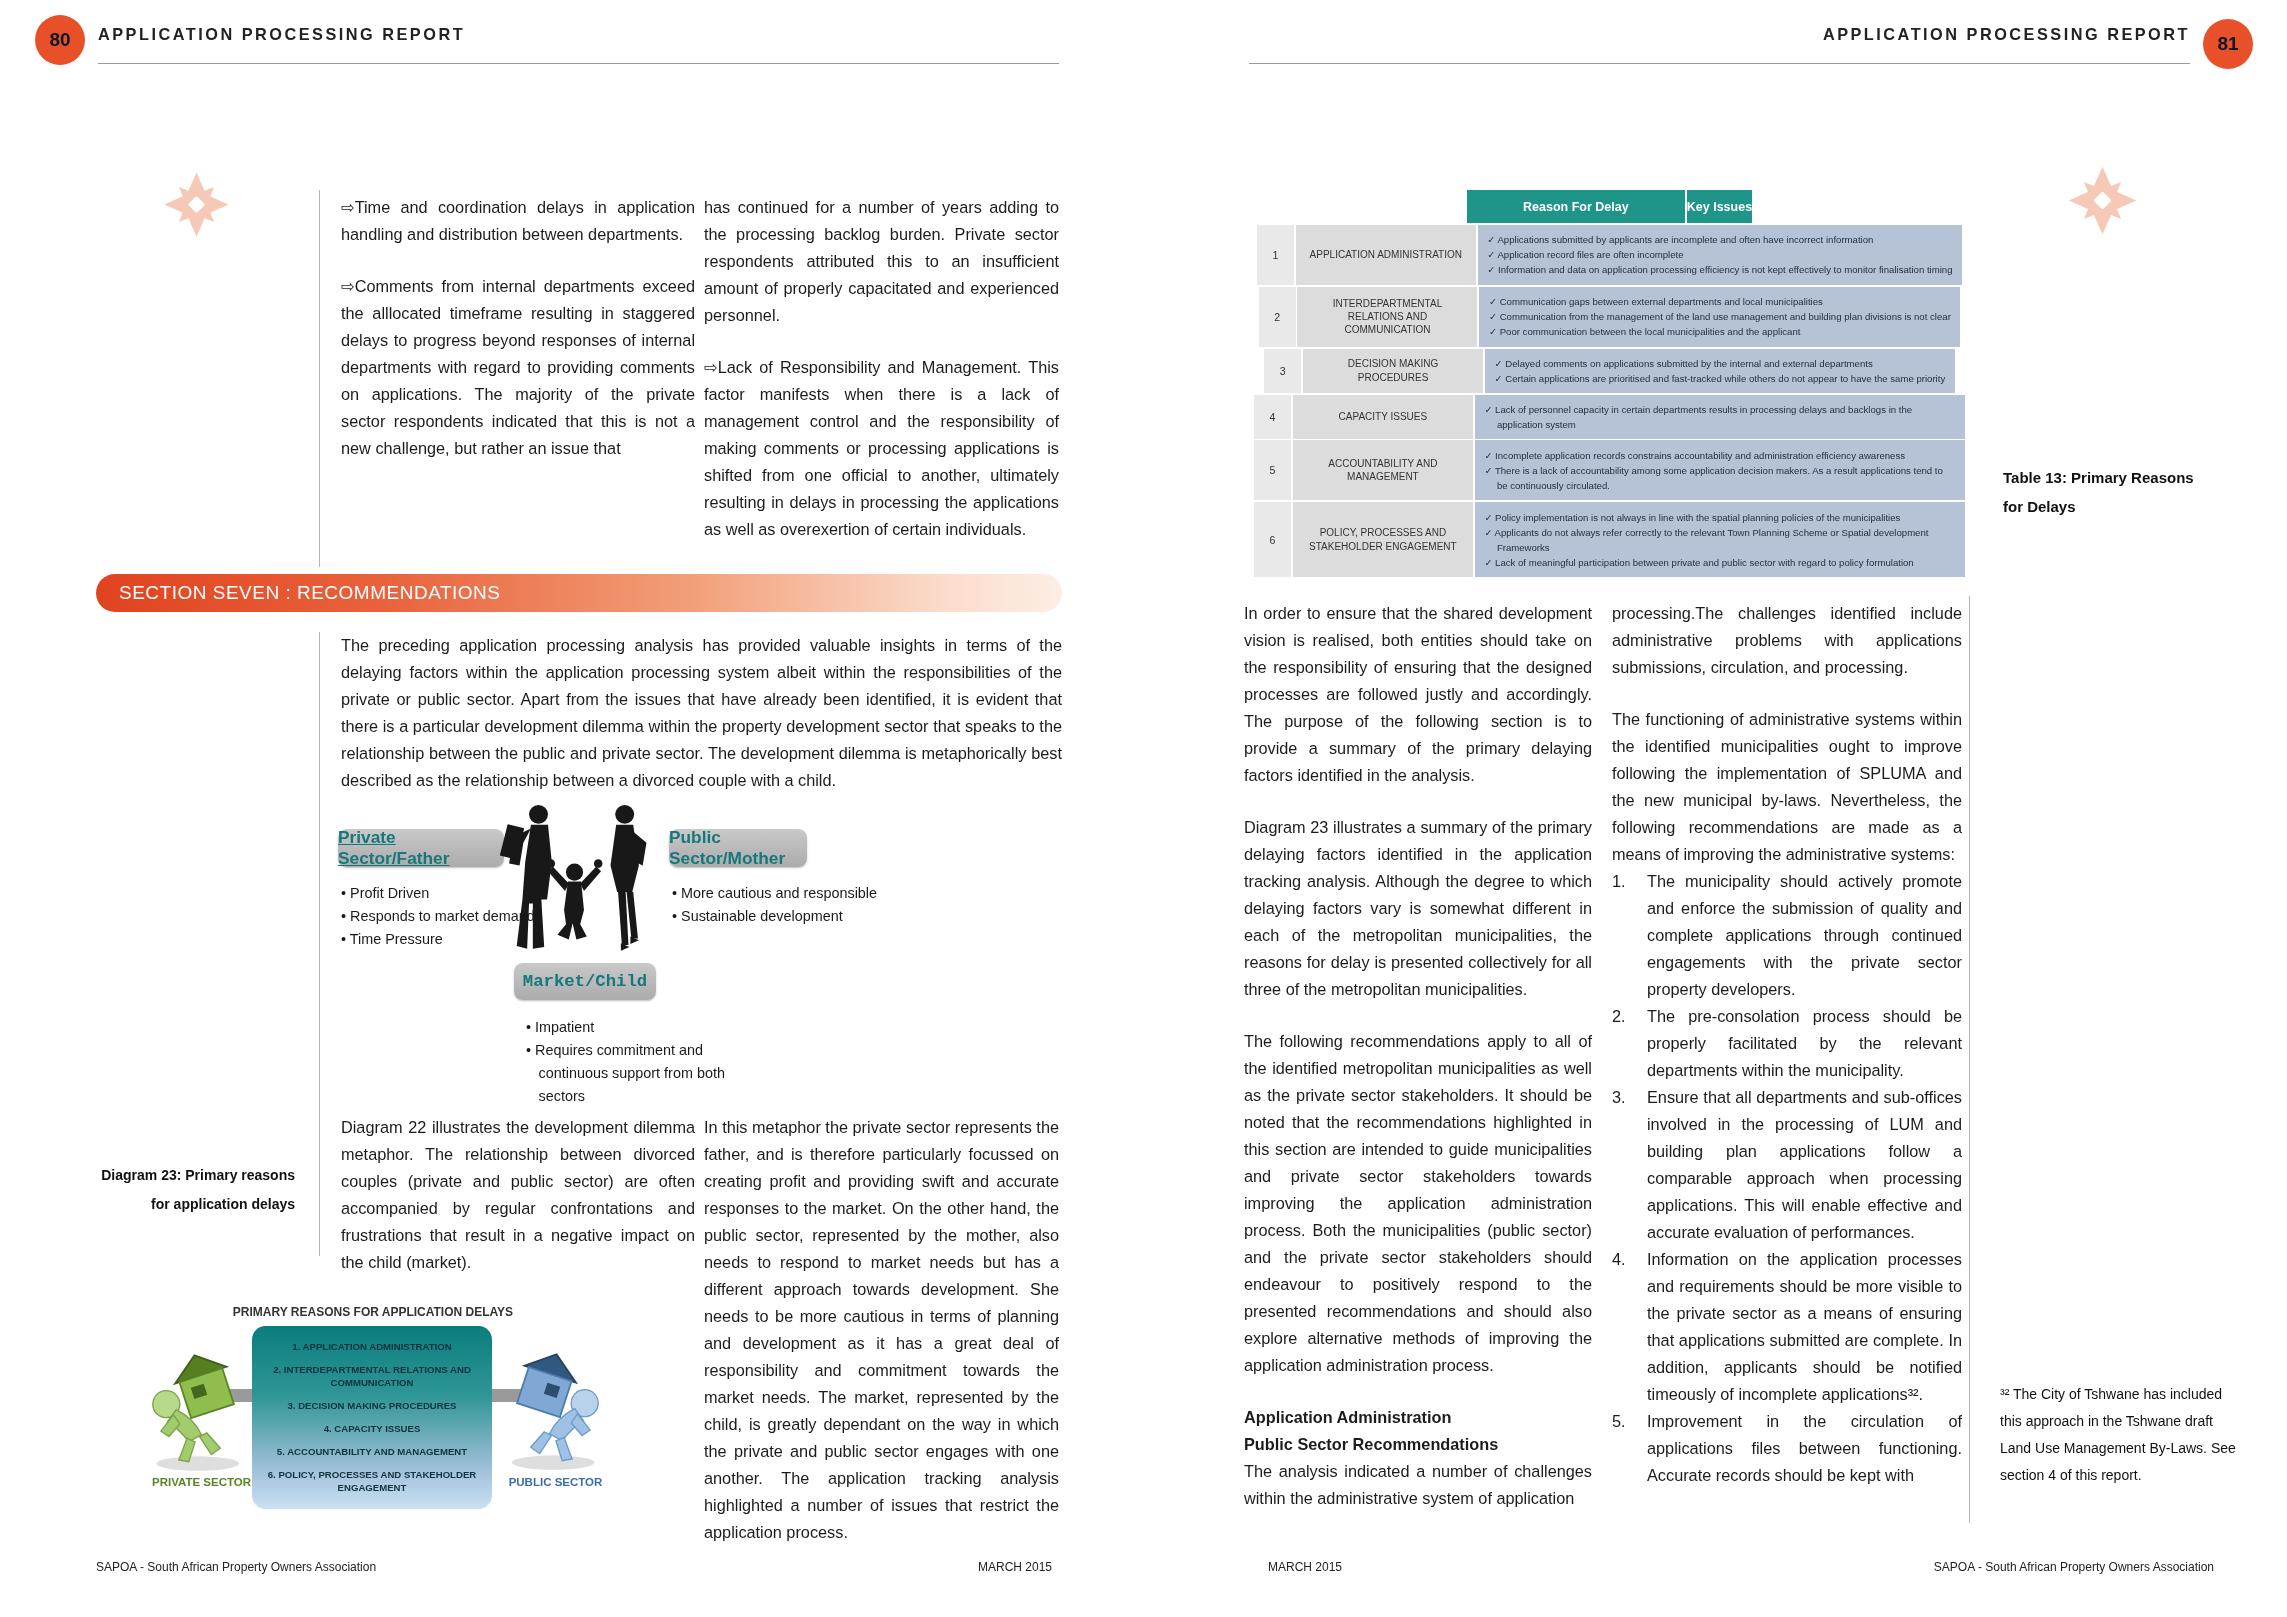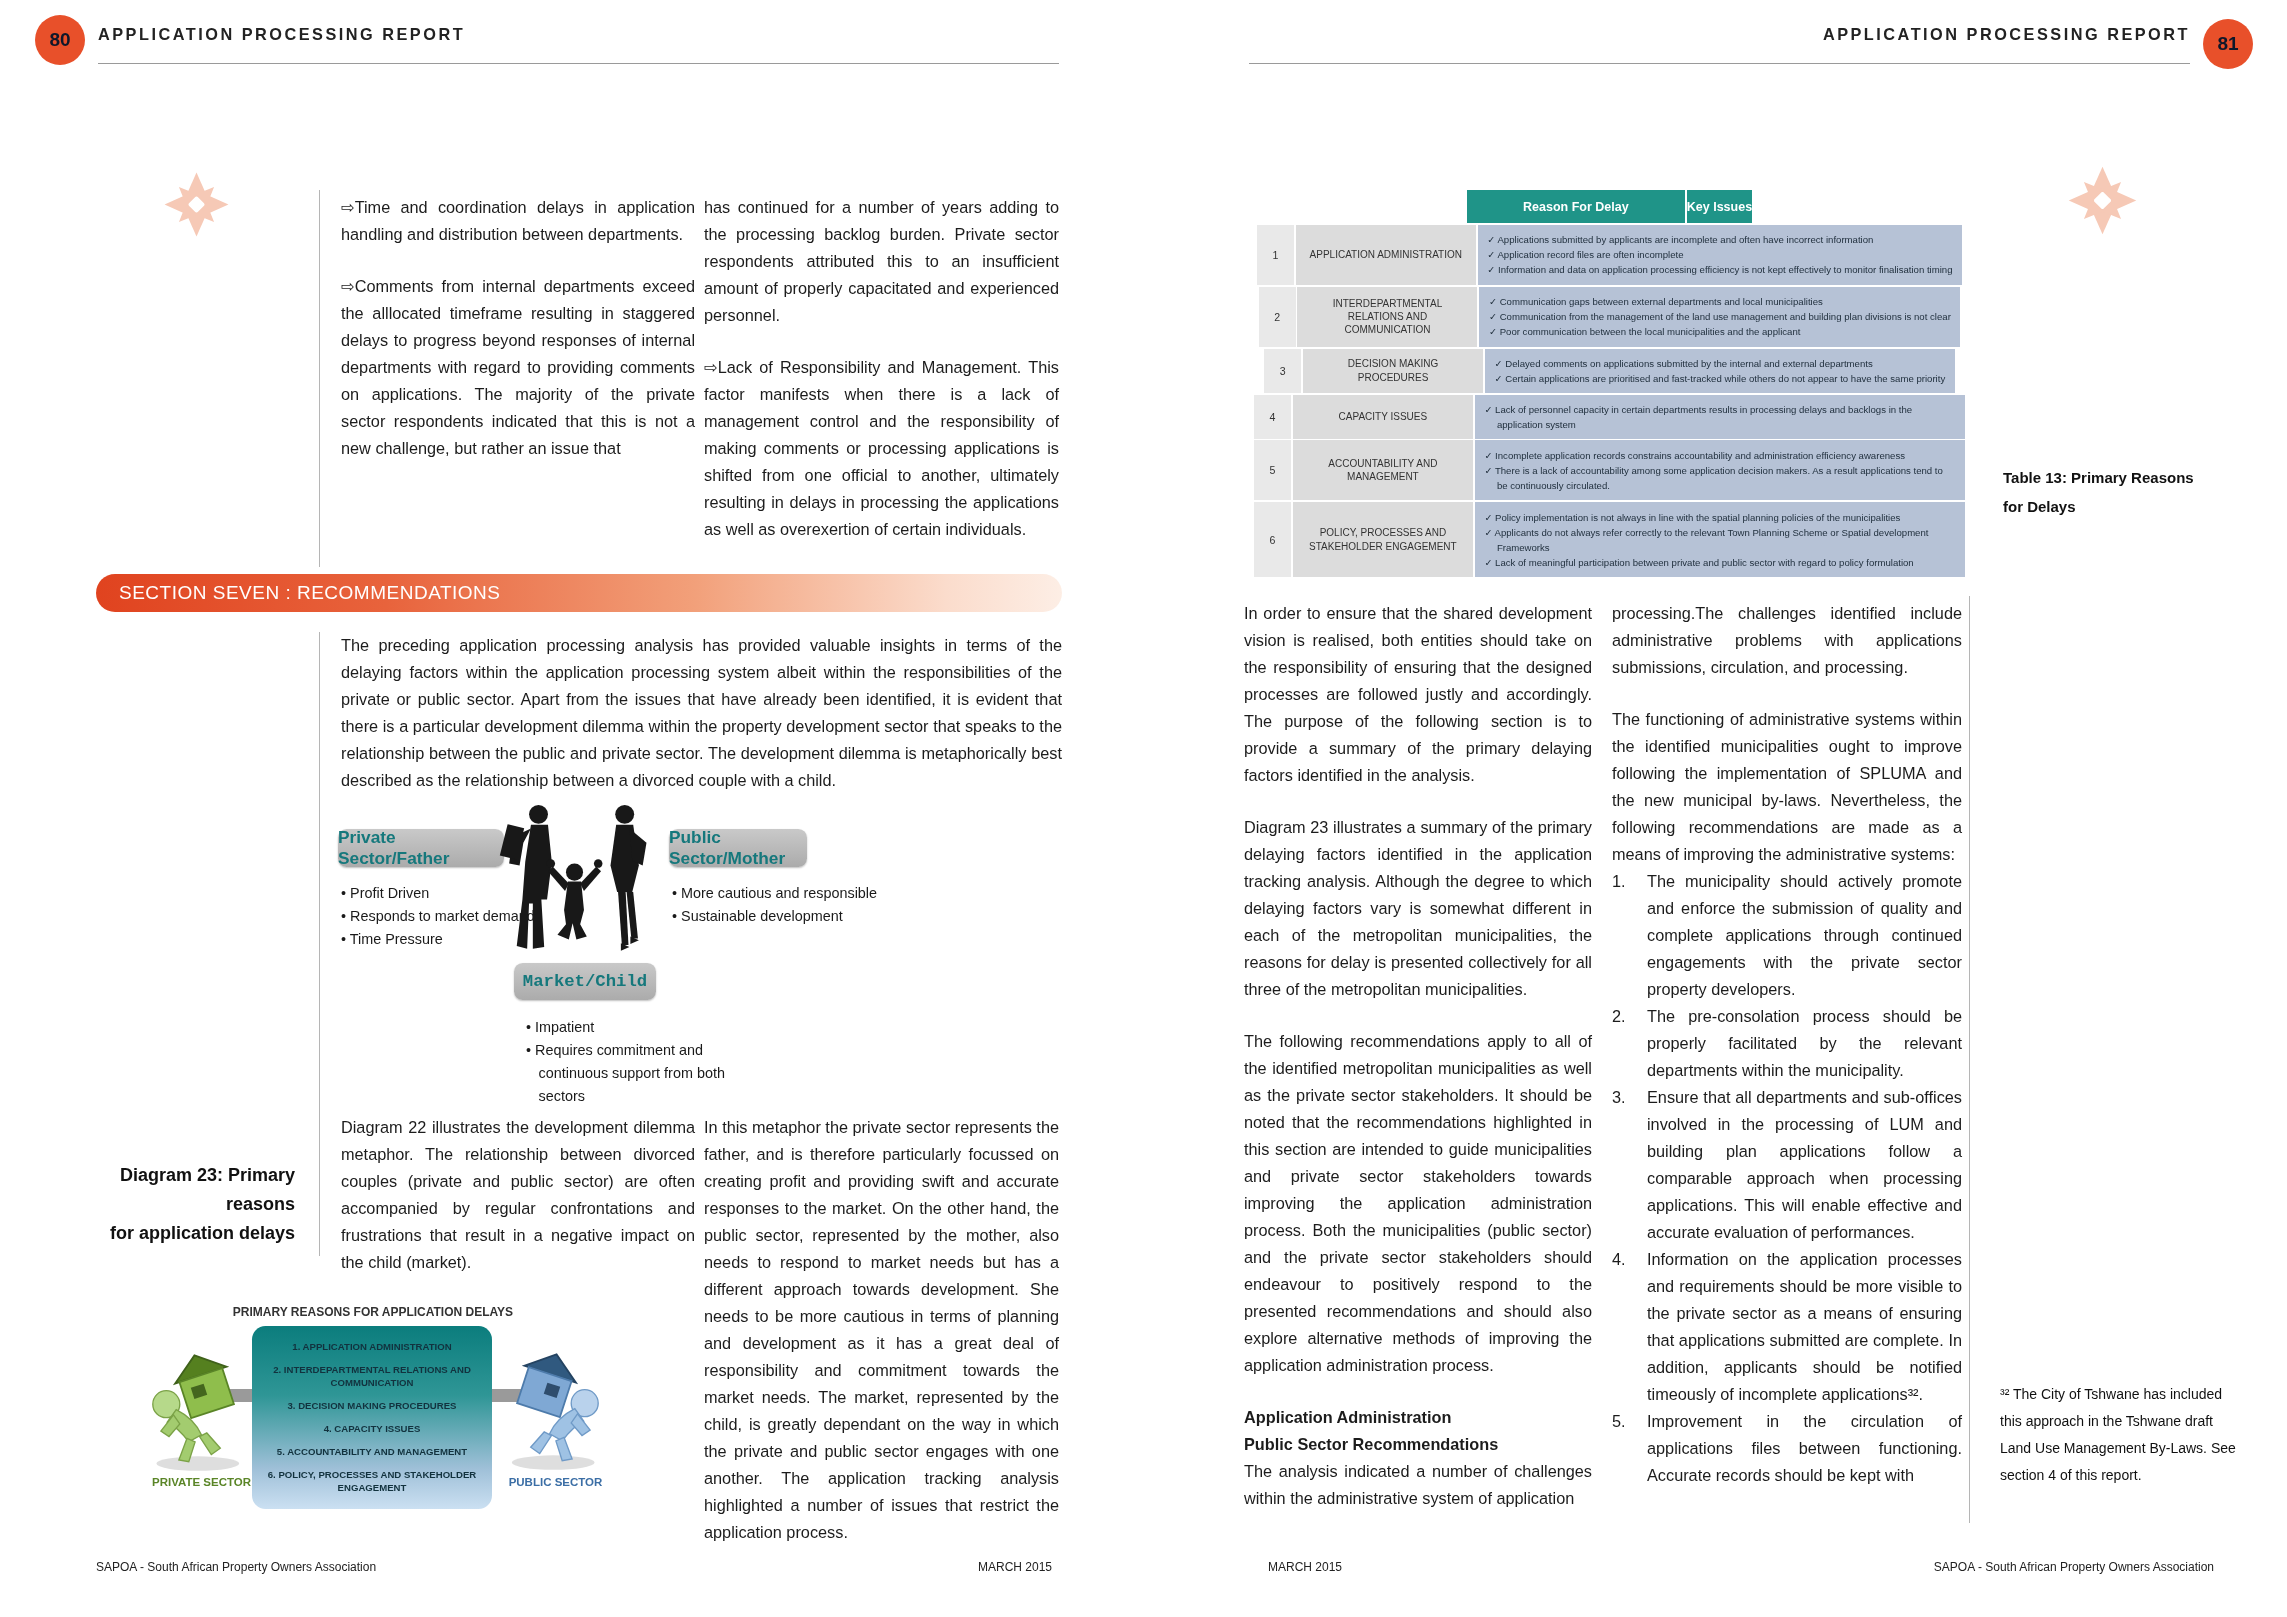--- a/index.html
+++ b/index.html
@@ -21,21 +21,21 @@
   .banner{height:38px;border-radius:21px;display:flex;align-items:center;
           background:linear-gradient(90deg,#e0431f 0%,#e8633c 30%,#f2a07a 62%,#fbdccc 88%,#fdeee5 100%);}
   .banner span{color:#fff;font-weight:normal;font-size:19px;letter-spacing:0.5px;padding-left:23px;}
   
   .gbtn{background:linear-gradient(180deg,#c9c9c9,#ababab);border-radius:8.6px;
         display:flex;align-items:center;justify-content:center;
         color:#15787c;font-weight:bold;font-size:17.3px;box-shadow:0 1px 1.9px rgba(0,0,0,.25);}
   .blist div{font-size:14.4px;line-height:23px;padding-left:12.5px;text-indent:-12.5px;}
   .blist div::before{content:"•  ";}
   
-  .mcap{font-weight:bold;font-size:18px;line-height:29px;color:#111;}
+  .mcap{font-weight:bold;font-size:14px;line-height:29px;color:#111;}
   
   .d23title{font-weight:bold;font-size:12px;color:#333;text-align:center;}
   .d23box{border-radius:13.4px;
           background:linear-gradient(180deg,#0b7d7d 0%,#2f9696 38%,#9fc0d8 78%,#cbe0f2 100%);
           display:flex;flex-direction:column;justify-content:space-around;
           padding:9.6px 7.7px;box-sizing:border-box;}
   .d23box div{font-size:9.6px;font-weight:bold;color:#12323e;text-align:center;line-height:12.5px;}
   .d23lbl{font-weight:bold;font-size:11.5px;text-align:center;}
   .greybar{background:#9a9a9a;}
   
@@ -115,21 +115,21 @@
     <p>has continued for a number of years adding to the processing backlog burden. Private sector respondents attributed this to an insufficient amount of properly capacitated and experienced personnel.</p>
     <p>⇨Lack of Responsibility and Management. This factor manifests when there is a lack of management control and the responsibility of making comments or processing applications is shifted from one official to another, ultimately resulting in delays in processing the applications as well as overexertion of certain individuals.</p>
   </div>
 
   <div class="abs banner" style="left:96px;top:574px;width:966px;">
     <span>SECTION SEVEN : RECOMMENDATIONS</span>
   </div>
 
   <div class="abs col" style="left:341px;top:632px;width:721px;">The preceding application processing analysis has provided valuable insights in terms of the delaying factors within the application processing system albeit within the responsibilities of the private or public sector. Apart from the issues that have already been identified, it is evident that there is a particular development dilemma within the property development sector that speaks to the relationship between the public and private sector. The development dilemma is metaphorically best described as the relationship between a divorced couple with a child.</div>
 
-  <div class="abs gbtn" style="left:338px;top:829px;width:166px;height:38px;">Private Sector/Father</div>
+  <div class="abs gbtn" style="left:338px;top:829px;width:166px;height:38px;text-decoration:underline;">Private Sector/Father</div>
   <div class="abs blist" style="left:341px;top:882px;width:288px;">
     <div>Profit Driven</div>
     <div>Responds to market demands</div>
     <div>Time Pressure</div>
   </div>
 
   <div class="abs" style="left:483px;top:803px;">
     <svg width="183" height="161" viewBox="0 0 190 170">
       <g fill="#181818">
         <circle cx="57" cy="12" r="10"></circle>

